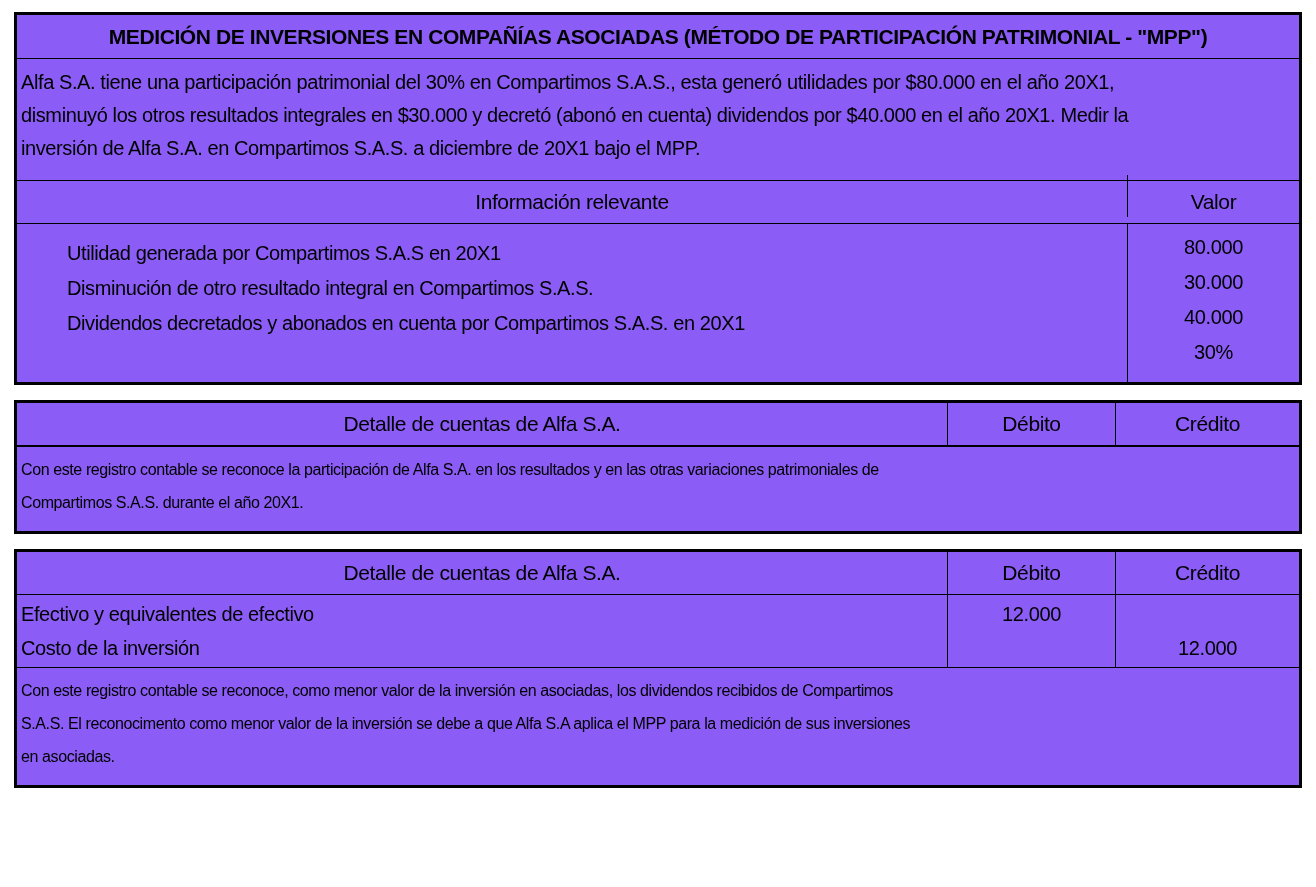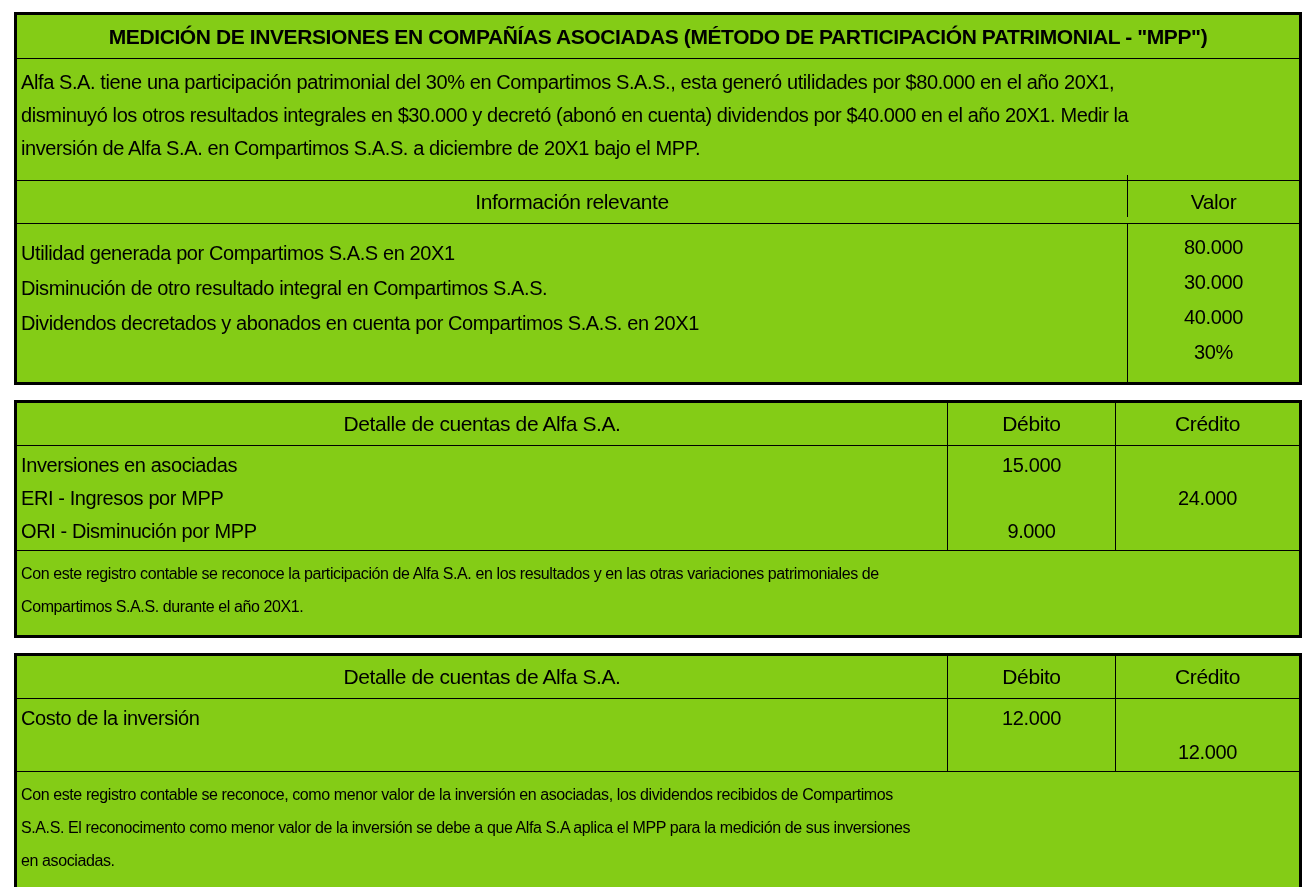--- a/index.html
+++ b/index.html
@@ -7,21 +7,21 @@
     width: 1316px; height: 887px;
     background: #ffffff;
     font-family: "Liberation Sans", sans-serif;
     color: #000000;
     letter-spacing: -0.4px;
   }
   .page { padding-top: 12px; padding-left: 14px; }
   .block {
     width: 1288px;
     border: 3px solid #000;
-    background: #84cc16;
+    background: #8b5cf6;
     margin-bottom: 15px;
   }
   .title-row {
     height: 44px; line-height: 44px;
     text-align: center;
     font-weight: bold; font-size: 21px;
     border-bottom: 1.5px solid #000;
   }
   .paragraph {
     padding: 7px 5px 15px 4px;
@@ -32,21 +32,21 @@
   .hdr-row { display: flex; font-weight: normal; font-size: 21px; border-bottom: 1.5px solid #000; }
   .hdr-cell { height: 42px; line-height: 42px; text-align: center; }
   .hdr-main { flex: 1; }
   .col-debit  { width: 168px; border-left: 1.5px solid #000; }
   .col-credit { width: 184px; border-left: 1.5px solid #000; }
   .col-value  { width: 172px; border-left: 1.5px solid #000; }
   .tbody { display: flex; font-size: 20px; }
   .acct-col { flex: 1; padding-left: 4px; }
   .num-col  { text-align: center; }
   .info .line { height: 35px; line-height: 35px; }
-  .info .tbody { padding-top: 6px; }
+  .info .tbody { padding-top: 6px; margin-left: 46px; }
   .info .tbody, .info .acct-col, .info .num-col { min-height: 152px; }
   .info .acct-col, .info .col-value { padding-top: 6px; padding-bottom: 6px; }
   .info .col-value { margin-top: -6px; }
   .je .line { height: 33px; line-height: 33px; }
   .je1 .acct-col, .je1 .num-col { padding-top: 3px; padding-bottom: 2px; }
   .je2 .line { height: 34px; line-height: 34px; }
   .je2 .acct-col, .je2 .num-col { padding-top: 2px; padding-bottom: 2px; }
   .note {
     border-top: 1.5px solid #000;
     padding: 6px 5px 12px 4px;
@@ -82,49 +82,33 @@
       </div>
     </div>
   </section>
 
   <section class="block je je1">
     <div class="hdr-row">
       <div class="hdr-cell hdr-main">Detalle de cuentas de Alfa S.A.</div>
       <div class="hdr-cell col-debit">Débito</div>
       <div class="hdr-cell col-credit">Crédito</div>
     </div>
-    <div class="tbody">
-      <div class="acct-col">
-        <div class="line">Inversiones en asociadas</div>
-        <div class="line">ERI - Ingresos por MPP</div>
-        <div class="line">ORI - Disminución por MPP</div>
-      </div>
-      <div class="num-col col-debit">
-        <div class="line">15.000</div>
-        <div class="line"></div>
-        <div class="line">9.000</div>
-      </div>
-      <div class="num-col col-credit">
-        <div class="line"></div>
-        <div class="line">24.000</div>
-        <div class="line"></div>
-      </div>
-    </div>
     <div class="note">Con este registro contable se reconoce la participación de Alfa S.A. en los resultados y en las otras variaciones patrimoniales de
 Compartimos S.A.S. durante el año 20X1.</div>
   </section>
 
   <section class="block je je2">
     <div class="hdr-row">
       <div class="hdr-cell hdr-main">Detalle de cuentas de Alfa S.A.</div>
       <div class="hdr-cell col-debit">Débito</div>
       <div class="hdr-cell col-credit">Crédito</div>
     </div>
     <div class="tbody">
       <div class="acct-col">
+        <div class="line">Efectivo y equivalentes de efectivo</div>
         <div class="line">Costo de la inversión</div>
       </div>
       <div class="num-col col-debit">
         <div class="line">12.000</div>
         <div class="line"></div>
       </div>
       <div class="num-col col-credit">
         <div class="line"></div>
         <div class="line">12.000</div>
       </div>

